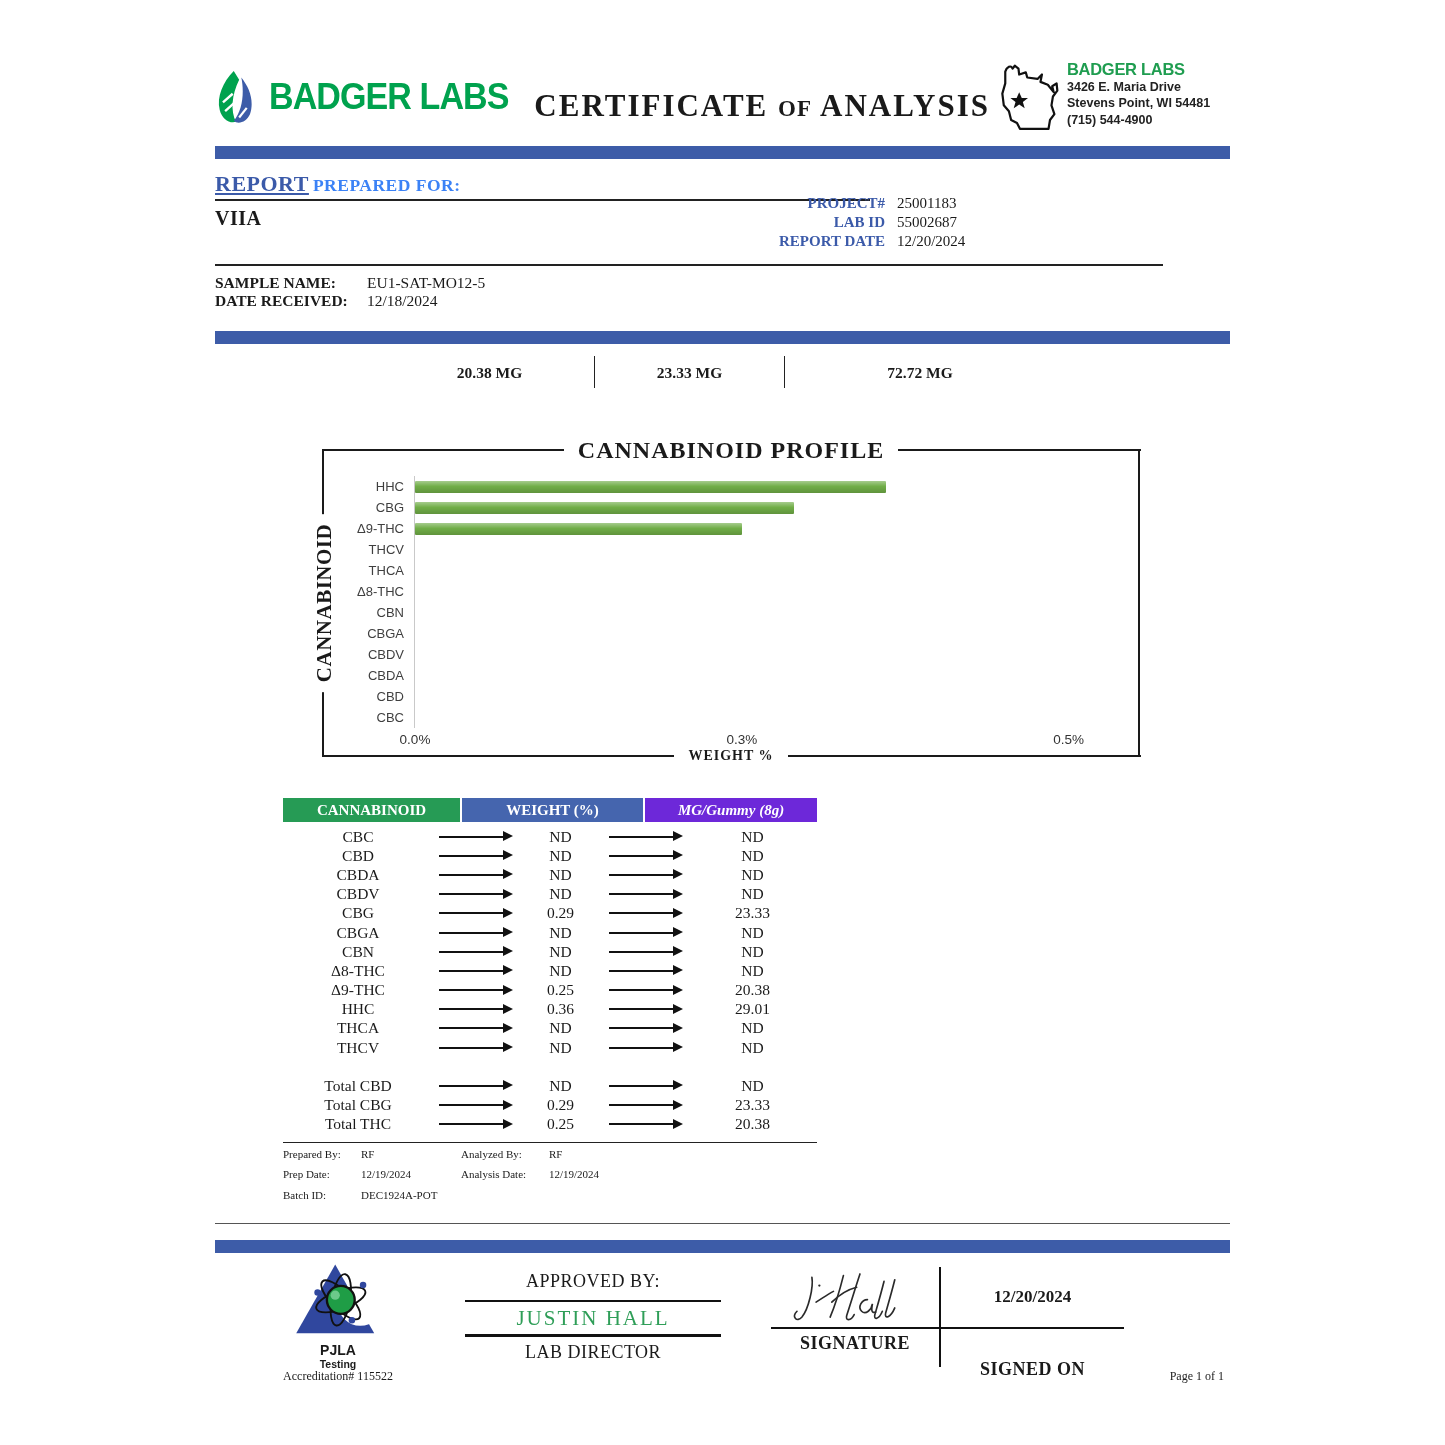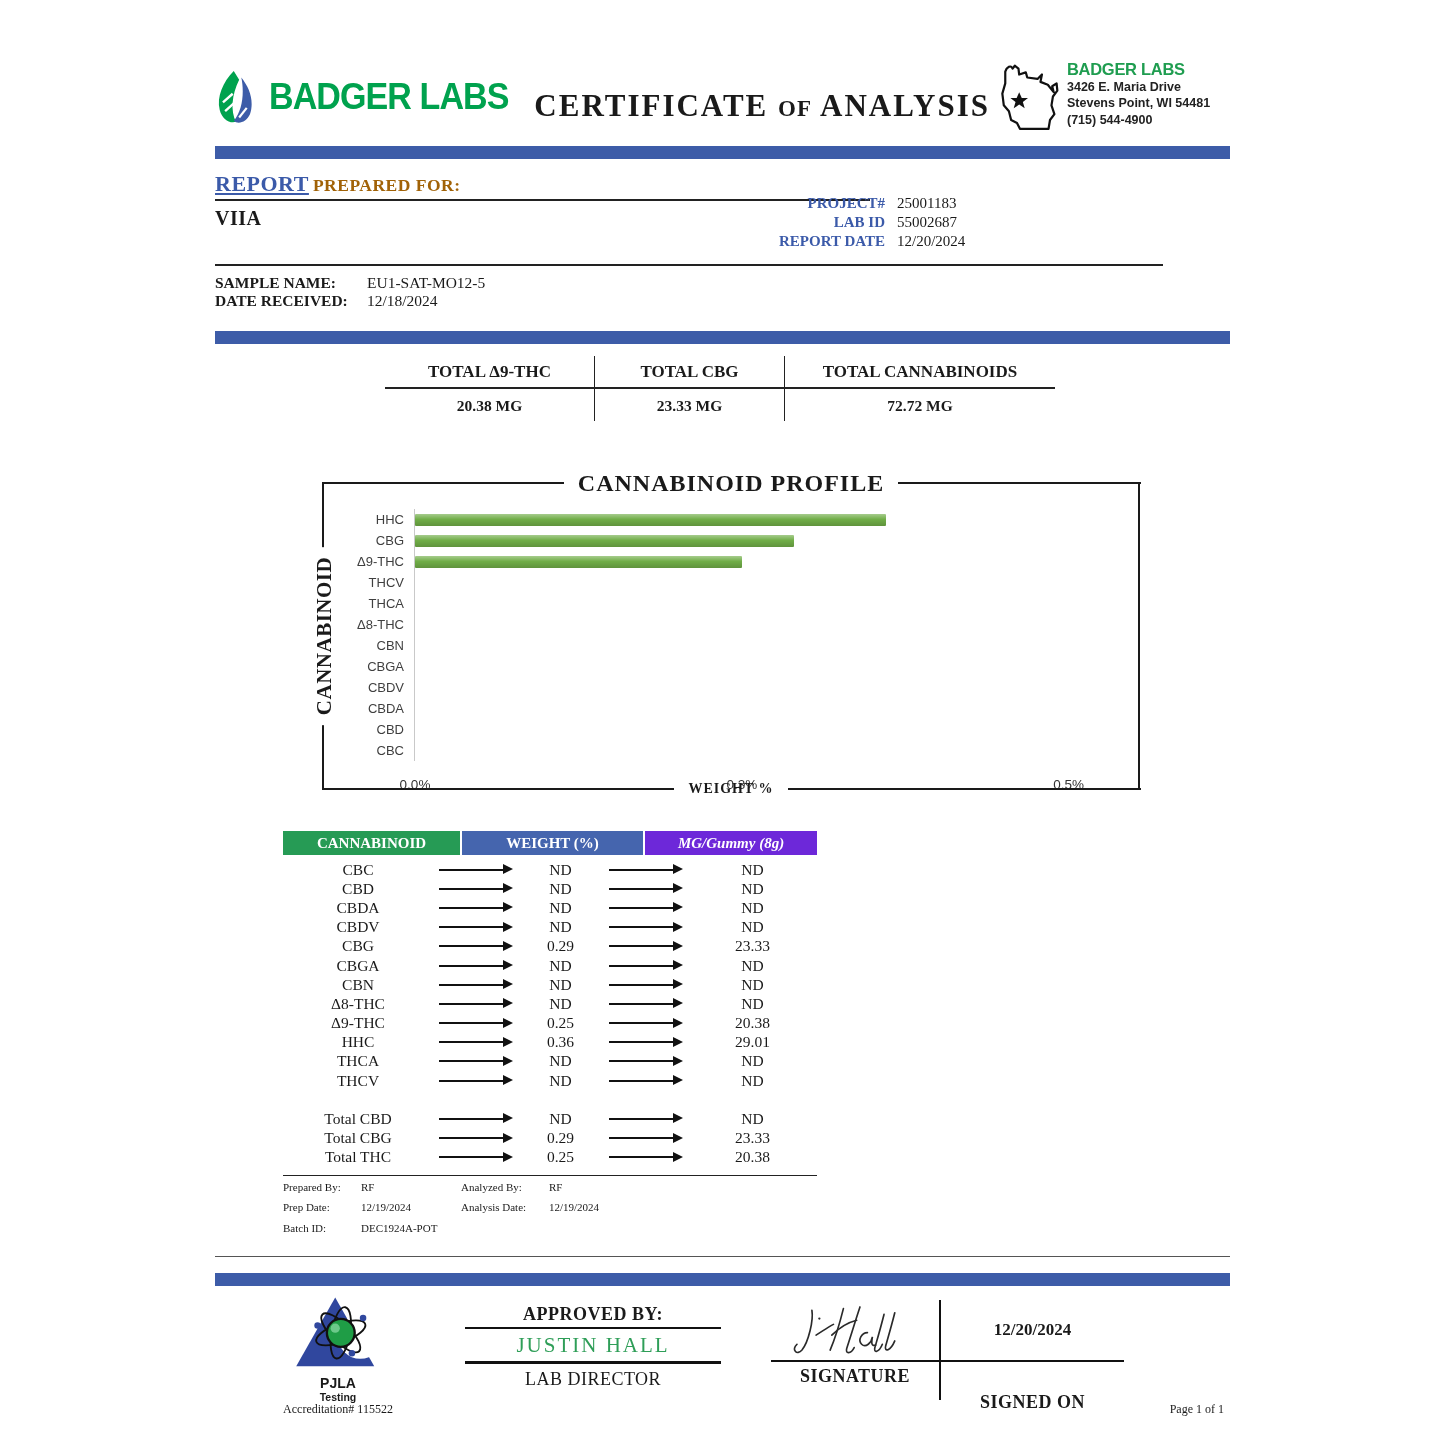--- a/index.html
+++ b/index.html
@@ -16,21 +16,21 @@
   .lab-card { display:flex; gap:6px; align-items:flex-start; margin-top:6px; width:235px; }
   .lab-card-name { font-family:"Liberation Sans", sans-serif; font-weight:bold; font-size:16.5px; color:#1f9d50; letter-spacing:-0.3px; }
   .lab-card-addr { font-family:"Liberation Sans", sans-serif; font-weight:bold; font-size:12.5px; color:#222; line-height:1.3; }
 
   .bluebar { height:13px; background:#3d5ca8; }
 
   
   .report { position:relative; margin-top:12px; min-height:150px; }
   .rep-head { width:655px; border-bottom:2px solid #222; padding-bottom:2px; white-space:nowrap; }
   .rep-head .w1 { color:#3b5aa9; font-weight:bold; font-size:22px; text-decoration:underline; letter-spacing:.5px; }
-  .rep-head .w2 { color:#a16207; font-weight:bold; font-size:17.5px; letter-spacing:.5px; }
+  .rep-head .w2 { color:#3b82f6; font-weight:bold; font-size:17.5px; letter-spacing:.5px; }
   .client { font-size:20px; font-weight:bold; margin-top:6px; letter-spacing:.5px; }
   .meta { position:absolute; top:24px; left:490px; width:420px; }
   .meta-row { display:grid; grid-template-columns:180px 215px; column-gap:12px; height:19px; font-size:15px; }
   .meta-row .ml { text-align:right; color:#3b5aa9; font-weight:bold; }
   .sample { margin-top:34px; border-top:2px solid #222; padding-top:8px; width:948px; }
   .sample-row { display:flex; font-size:15.5px; height:18px; }
   .sample-row .sl { font-weight:bold; width:152px; }
 
   
   .totals { margin:12px 0 0 170px; width:670px; }
@@ -52,21 +52,21 @@
   .c-xlabel { font-size:14px; font-weight:bold; letter-spacing:1px; }
   .c-ylabel { position:absolute; left:0; top:50%; transform:translate(-50%,-50%) rotate(180deg);
               writing-mode:vertical-rl; background:#fff; padding:10px 0; font-size:21px; font-weight:bold; letter-spacing:.5px; white-space:nowrap; }
   .c-plot { position:absolute; top:26px; left:0; right:0; height:252px; display:grid; grid-template-rows:repeat(12,1fr); }
   .c-row { display:flex; align-items:center; }
   .c-cat { width:90px; text-align:right; padding-right:10px; font-family:"Liberation Sans", sans-serif; font-size:13px; color:#3f3f3f; }
   .c-barzone { flex:1; align-self:stretch; border-left:1.5px solid #c9c9c9; display:flex; align-items:center; }
   .c-bar { height:12px; border-radius:1px;
            background-image:linear-gradient(rgba(255,255,255,.38), rgba(255,255,255,0) 45%, rgba(0,0,0,.15)); }
   .c-ticks { position:absolute; top:282px; left:91px; right:0; height:20px; font-family:"Liberation Sans", sans-serif; font-size:13.5px; color:#333; }
-  .c-tick { position:absolute; transform:translateX(-50%);margin-top:12px; }
+  .c-tick { position:absolute; transform:translateX(-50%); }
 
   
   .rtable { margin:42px 0 0 68px; width:534px; }
   .rt-head { display:grid; grid-template-columns:177px 181px 172px; column-gap:2px; }
   .rt-head > div { color:#fff; font-weight:bold; font-size:15px; text-align:center; padding:4px 0 3px; }
   .rt-body { margin-top:5px; }
   .rt-row { display:grid; grid-template-columns:150px 85px 85px 85px 129px; align-items:center; height:19.2px; font-size:15.5px; }
   .rt-row .cell { text-align:center; }
   .arrow { position:relative; height:2px; background:#111; margin:0 14px 0 6px; }
   .arrow::after { content:''; position:absolute; right:-9px; top:-4.5px; border-left:10px solid #111; border-top:5px solid transparent; border-bottom:5px solid transparent; }
@@ -83,21 +83,21 @@
 
   
   .hairline { border-top:1px solid #555; margin-top:16px; }
   .bar3 { margin-top:16px; }
   .approval { display:flex; margin-top:6px; height:108px; }
   .pjla { margin-left:58px; width:130px; text-align:center; line-height:1.15; }
   .pjla-name { font-family:"Liberation Sans", sans-serif; font-weight:bold; font-size:14px; }
   .pjla-sub { font-family:"Liberation Sans", sans-serif; font-weight:bold; font-size:10.5px; }
   .pjla-acc { font-size:12px; }
   .approve-block { margin-left:62px; margin-top:12px; width:256px; text-align:center; }
-  .ap-label { font-size:18px; letter-spacing:.5px; padding-bottom:2px; border-bottom:2.5px solid #111;font-weight:bold; }
+  .ap-label { font-size:18px; letter-spacing:.5px; padding-bottom:8px; border-bottom:2.5px solid #111; }
   .ap-name { font-size:21px; letter-spacing:2px; color:#2f9e58; padding:4px 0 3px; border-bottom:3px solid #111; }
   .ap-title { font-size:18px; letter-spacing:.5px; padding-top:5px; }
   .sig-table { margin-left:50px; margin-top:8px; display:grid; grid-template-columns:170px 183px; }
   .sig-cell-tl { border-right:2.5px solid #111; border-bottom:2.5px solid #111; height:62px; display:flex; align-items:flex-end; justify-content:center; }
   .sig-cell-tr { border-bottom:2.5px solid #111; display:flex; align-items:center; justify-content:center; font-size:17px; font-weight:bold; }
   .sig-cell-bl { border-right:2.5px solid #111; text-align:center; font-size:18px; font-weight:bold; padding-top:4px; height:38px; letter-spacing:.5px; }
   .sig-cell-br { text-align:center; font-size:18px; font-weight:bold; padding-top:6px; letter-spacing:.5px;margin-top:24px; }
 
   .pageno { text-align:right; font-size:12px; margin-top:2px; padding-right:6px; }
 </style>
@@ -167,25 +167,20 @@
       <div class="sample-row">
         <span class="sl">DATE RECEIVED:</span>
         <span>12/18/2024</span>
       </div>
     </div>
   </div>
 
   <div class="bluebar" style="margin-top:10px;"></div>
 
   <div class="totals">
-    <div class="tot-row tot-hd" id="tot-hd">
-        <div>TOTAL Δ9-THC</div>
-        <div>TOTAL CBG</div>
-        <div>TOTAL CANNABINOIDS</div>
-      </div>
     <div class="tot-row tot-vl" id="tot-vl">
         <div>20.38 MG</div>
         <div>23.33 MG</div>
         <div>72.72 MG</div>
       </div>
   </div>
 
   <div class="chart-frame">
     <div class="c-top">
       <div class="hline"></div>

